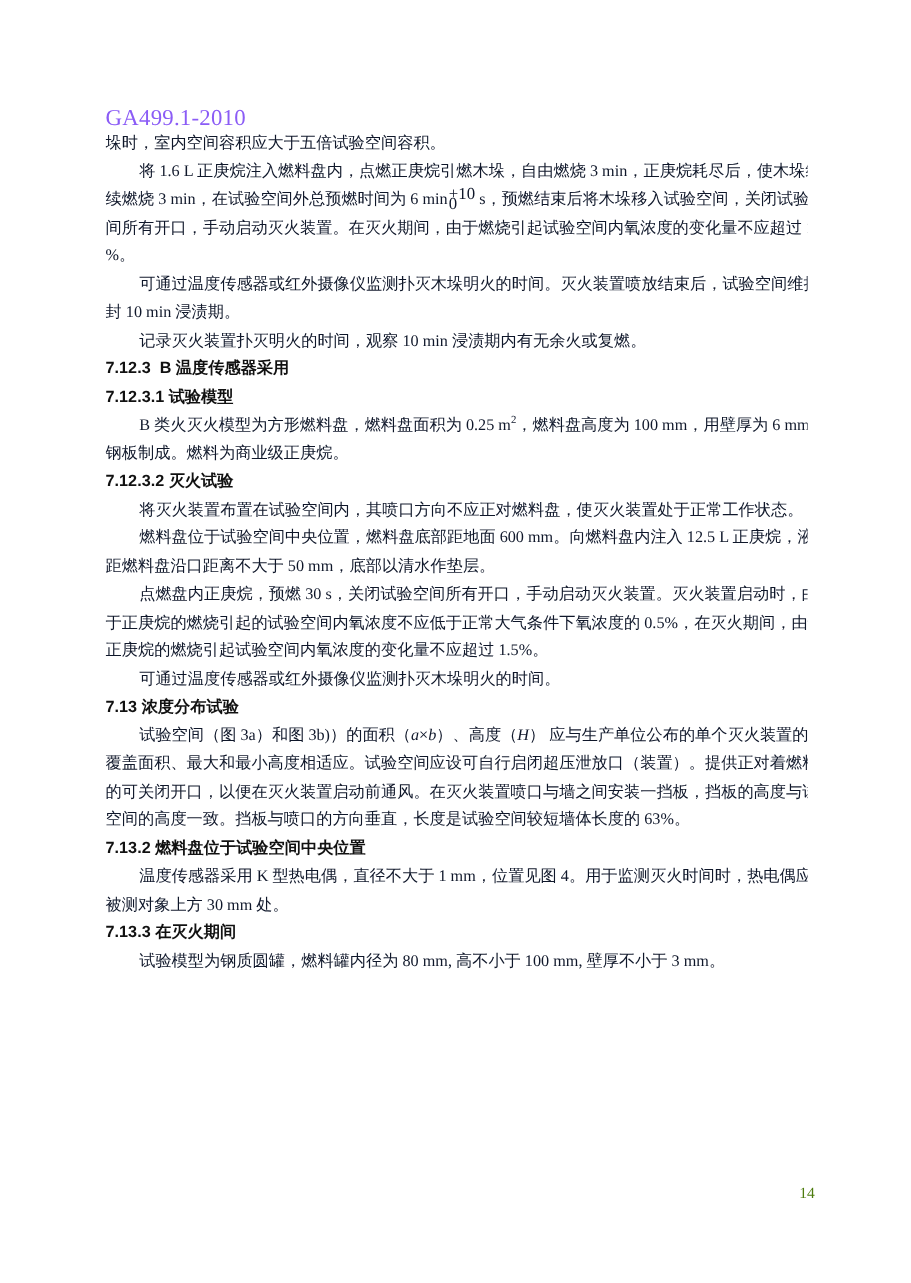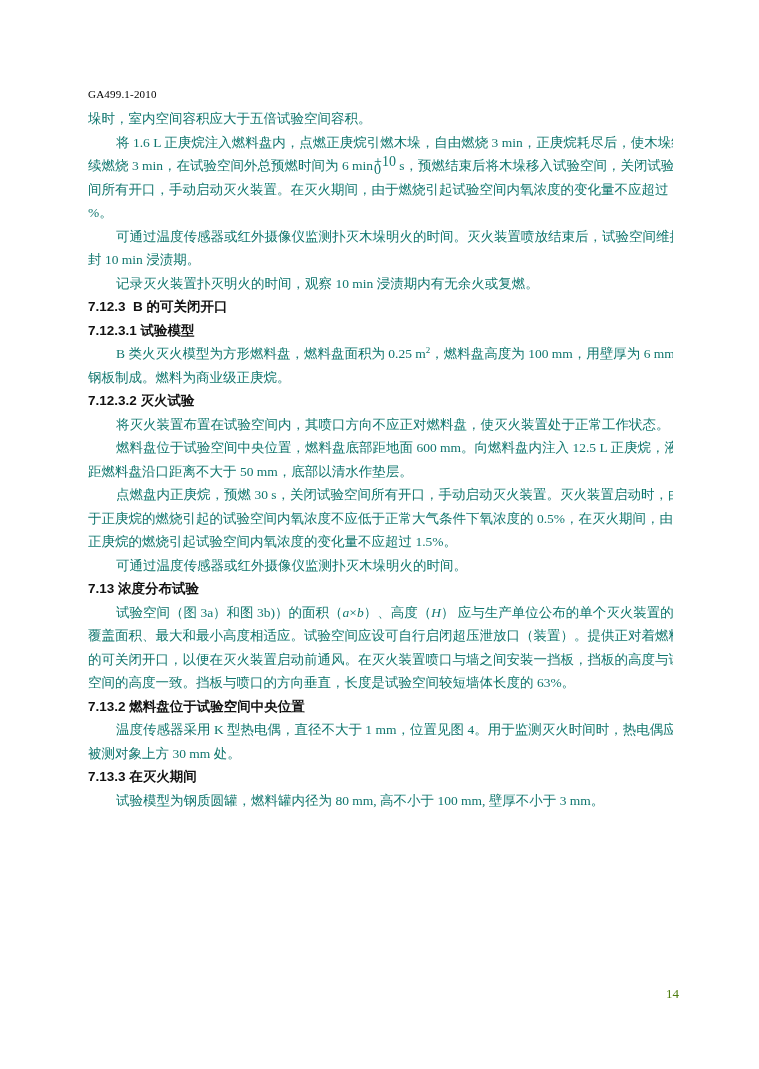--- a/index.html
+++ b/index.html
@@ -13,42 +13,42 @@
     height: 1069px;
     background: #ffffff;
     overflow: hidden;
     font-family: "Liberation Serif", "DejaVu Serif", serif;
     color: #1c1c1c;
   }
   .doc-code {
     position: absolute;
     left: 88px;
     top: 88px;
-    font-size: 11px;
+    font-size: 19px;
     letter-spacing: 0.2px;
     font-family: "Liberation Serif", "DejaVu Serif", serif;
-    color: #000000;
+    color: #8b5cf6;
     text-align: right;
   }
   .text-block {
     position: absolute;
     left: 88px;
     top: 107px;
     width: 585px;
   }
   .line {
     font-size: 13.5px;
     line-height: 23.5px;
     height: 23.5px;
     overflow: hidden;
     text-align: justify;
     text-align-last: justify;
     text-justify: inter-ideograph;
     white-space: nowrap;
-    color: #0f766e;
+    color: #0f172a;
   }
   .line.last {
     text-align: left;
     text-align-last: left;
   }
   .line.indent {
     padding-left: 28px;
   }
   .heading {
     font-family: "Liberation Sans", "DejaVu Sans", sans-serif;
@@ -96,21 +96,21 @@
 
   <div class="text-block">
       <div class="line last">垛时，室内空间容积应大于五倍试验空间容积。</div>
       <div class="line indent">将 1.6 L 正庚烷注入燃料盘内，点燃正庚烷引燃木垛，自由燃烧 3 min，正庚烷耗尽后，使木垛继</div>
       <div class="line">续燃烧 3 min，在试验空间外总预燃时间为 6 min<span class="tol"><span class="t-sup">+10</span><span class="t-sub">0</span></span> s，预燃结束后将木垛移入试验空间，关闭试验空</div>
       <div class="line">间所有开口，手动启动灭火装置。在灭火期间，由于燃烧引起试验空间内氧浓度的变化量不应超过 1.5</div>
       <div class="line last">%。</div>
       <div class="line indent">可通过温度传感器或红外摄像仪监测扑灭木垛明火的时间。灭火装置喷放结束后，试验空间维持密</div>
       <div class="line last">封 10 min 浸渍期。</div>
       <div class="line last indent">记录灭火装置扑灭明火的时间，观察 10 min 浸渍期内有无余火或复燃。</div>
-      <div class="heading">7.12.3  B 的可关闭开口</div>
+      <div class="heading">7.12.3  B 温度传感器采用</div>
       <div class="heading">7.12.3.1 试验模型</div>
       <div class="line indent">B 类火灭火模型为方形燃料盘，燃料盘面积为 0.25 m<sup class="exp">2</sup>，燃料盘高度为 100 mm，用壁厚为 6 mm 的</div>
       <div class="line last">钢板制成。燃料为商业级正庚烷。</div>
       <div class="heading">7.12.3.2 灭火试验</div>
       <div class="line last indent">将灭火装置布置在试验空间内，其喷口方向不应正对燃料盘，使灭火装置处于正常工作状态。</div>
       <div class="line indent">燃料盘位于试验空间中央位置，燃料盘底部距地面 600 mm。向燃料盘内注入 12.5 L 正庚烷，液面</div>
       <div class="line last">距燃料盘沿口距离不大于 50 mm，底部以清水作垫层。</div>
       <div class="line indent">点燃盘内正庚烷，预燃 30 s，关闭试验空间所有开口，手动启动灭火装置。灭火装置启动时，由</div>
       <div class="line">于正庚烷的燃烧引起的试验空间内氧浓度不应低于正常大气条件下氧浓度的 0.5%，在灭火期间，由于</div>
       <div class="line last">正庚烷的燃烧引起试验空间内氧浓度的变化量不应超过 1.5%。</div>

